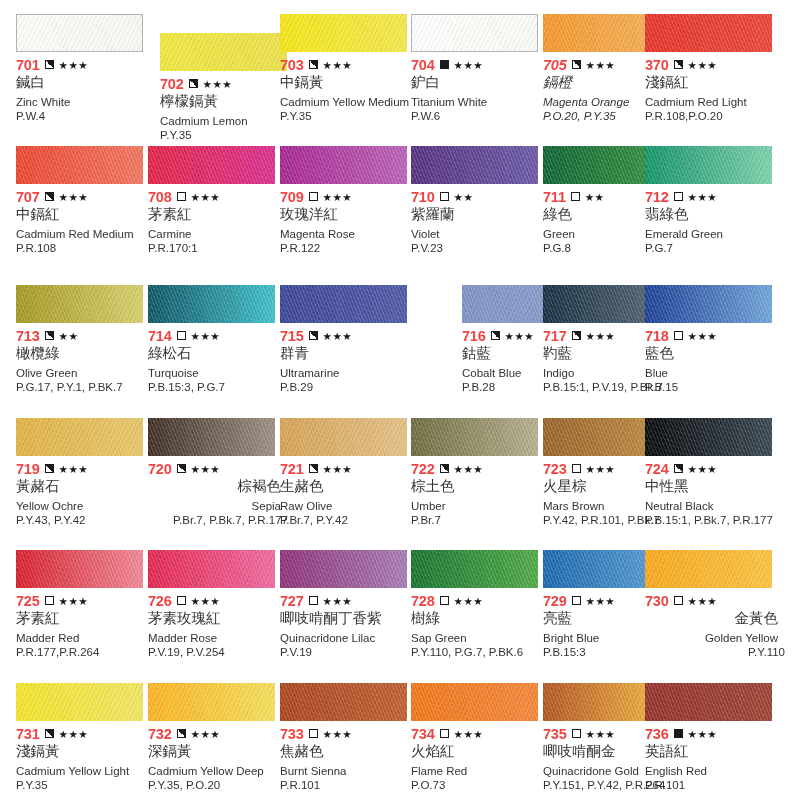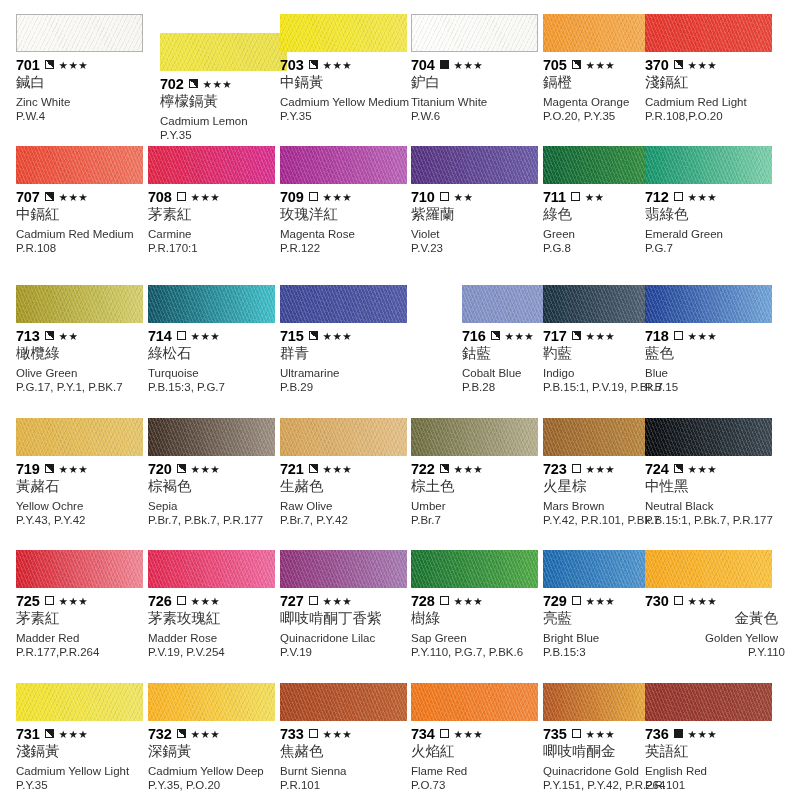--- a/index.html
+++ b/index.html
@@ -59,21 +59,21 @@
   }
   .idline {
     display: flex;
     align-items: center;
     gap: 5px;
     height: 15px;
   }
   .code {
     font-size: 14.5px;
     font-weight: bold;
-    color: #000000;
+    color: #ef4444;
     letter-spacing: -.2px;
     line-height: 14px;
   }
   .opacity-sym {
     display: inline-block;
     width: 9px;
     height: 9px;
     box-sizing: border-box;
     border: 1.2px solid #1a1a1a;
     position: relative;
@@ -182,21 +182,21 @@
           <div class="idline">
             <span class="code">704</span>
             <span class="opacity-sym opaque"></span>
             <span class="stars">★★★</span>
           </div>
           <div class="name-cn">鈩白</div>
           <div class="name-en">Titanium White</div>
           <div class="pigment">P.W.6</div>
         </div>
       </div>
-      <div class="cell" style="left: 543px;">
+      <div class="cell" style="left: 543px; font-style: italic;">
         <div class="swatch" style="background: linear-gradient(to right, rgb(242, 151, 44) 0%, rgb(244, 176, 90) 100%);">
           <div class="grain"></div>
         </div>
         <div class="meta">
           <div class="idline">
             <span class="code">705</span>
             <span class="opacity-sym semi"></span>
             <span class="stars">★★★</span>
           </div>
           <div class="name-cn">鎘橙</div>
@@ -413,21 +413,21 @@
           <div class="idline">
             <span class="code">719</span>
             <span class="opacity-sym semi"></span>
             <span class="stars">★★★</span>
           </div>
           <div class="name-cn">黃赭石</div>
           <div class="name-en">Yellow Ochre</div>
           <div class="pigment">P.Y.43, P.Y.42</div>
         </div>
       </div>
-      <div class="cell" style="left: 148px;">
+      <div class="cell" style="left: 148px; text-align: right;">
         <div class="swatch" style="background: linear-gradient(to right, rgb(61, 45, 34) 0%, rgb(157, 143, 130) 100%);">
           <div class="grain"></div>
         </div>
         <div class="meta">
           <div class="idline">
             <span class="code">720</span>
             <span class="opacity-sym semi"></span>
             <span class="stars">★★★</span>
           </div>
           <div class="name-cn">棕褐色</div>

